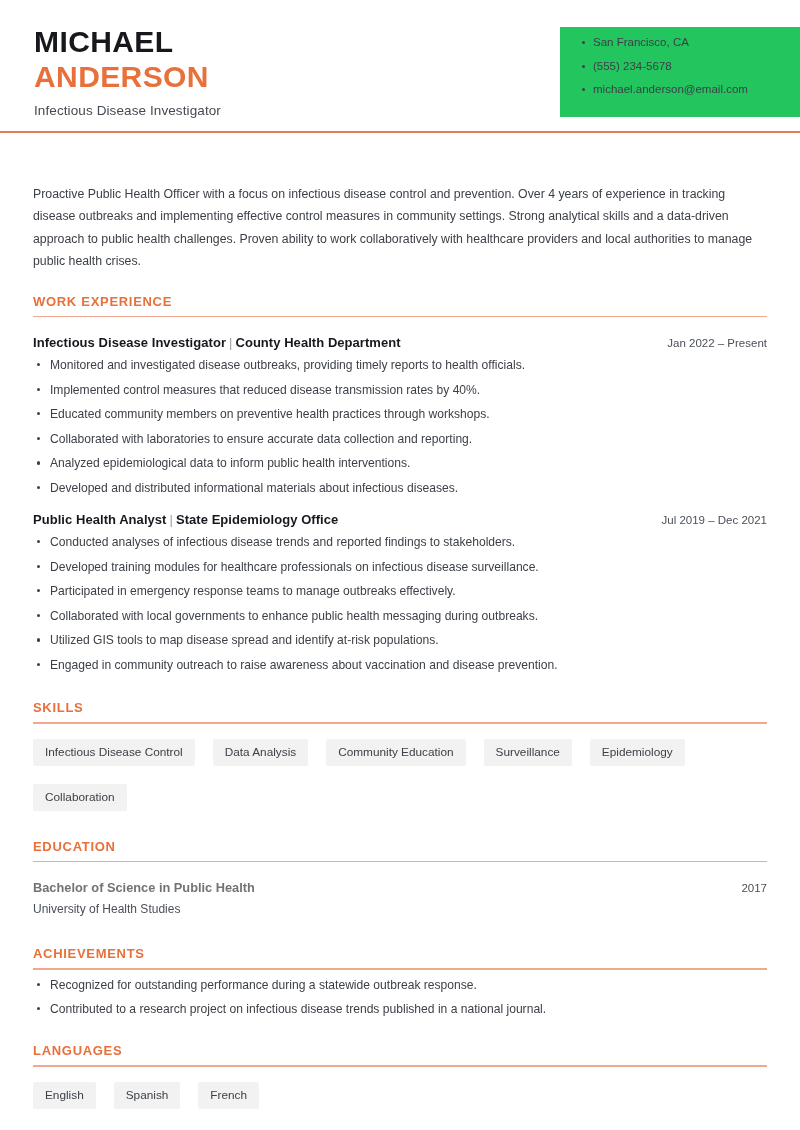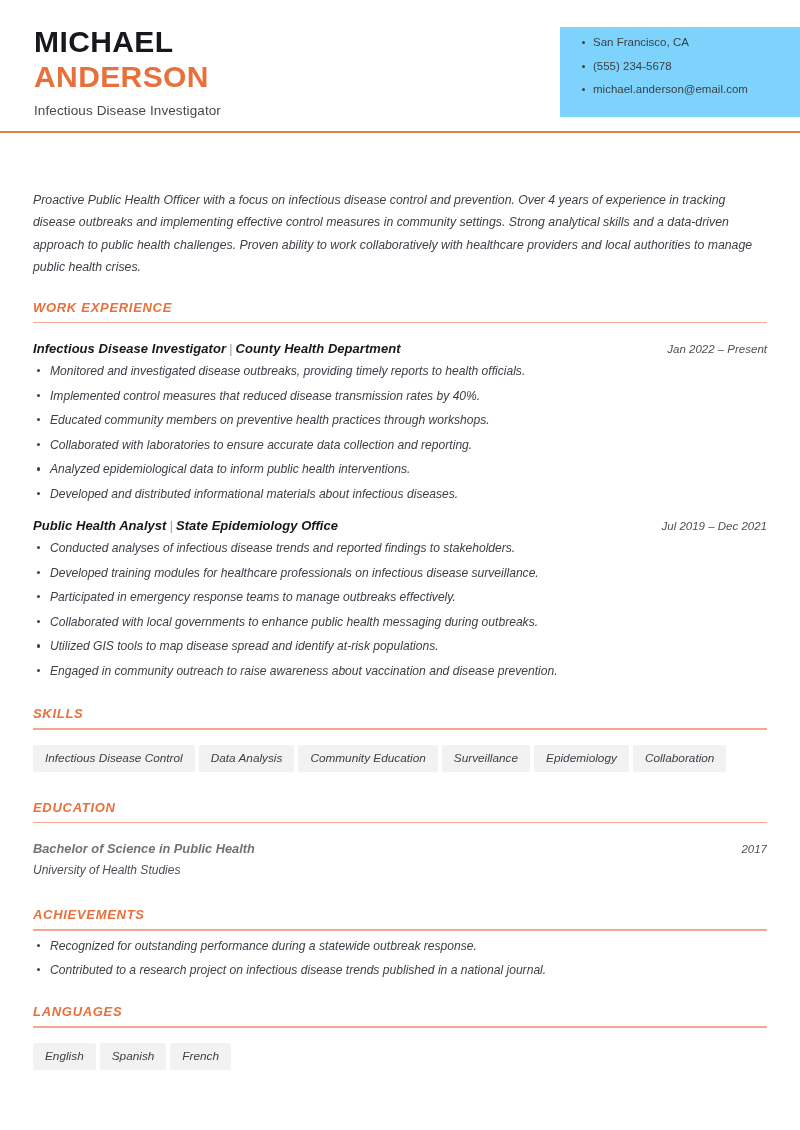--- a/index.html
+++ b/index.html
@@ -58,21 +58,21 @@
     margin-top: 9px;
     letter-spacing: 0.1px;
   }
 
   .contact-box {
     position: absolute;
     left: 560px;
     top: 27px;
     width: 240px;
     height: 90px;
-    background: #7dd3fc;
+    background: #22c55e;
     box-sizing: border-box;
     padding: 10px 0 10px 22px;
   }
   .contact-list {
     list-style: none;
     margin: 0;
     padding: 0;
   }
   .contact-list li {
     font-size: 11.5px;
@@ -99,26 +99,25 @@
     left: 0;
     top: 131px;
     width: 800px;
     height: 2px;
     background: #e08050;
   }
 
   
   .content {
     position: absolute;
-    top: 145px;
+    top: 139px;
     left: 0;
     right: 0;
     padding: 12px 33px;
     box-sizing: border-box;
-    font-style: italic;
   }
 
   .summary {
     font-size: 12.3px;
     line-height: 1.82;
     color: #3c4148;
     margin: 32px 0 0 0;
     width: 735px;
   }
 
@@ -186,21 +185,21 @@
     width: 3.2px;
     height: 3.2px;
     border-radius: 50%;
     background: #3c4148;
   }
 
   
   .chips {
     display: flex;
     flex-wrap: wrap;
-    gap: 4px;
+    gap: 18px;
     margin-top: 15px;
   }
   .chip {
     background: #f2f2f2;
     color: #3c4148;
     font-size: 11.8px;
     padding: 7px 12px;
     border-radius: 2px;
     line-height: 1.1;
     white-space: nowrap;

